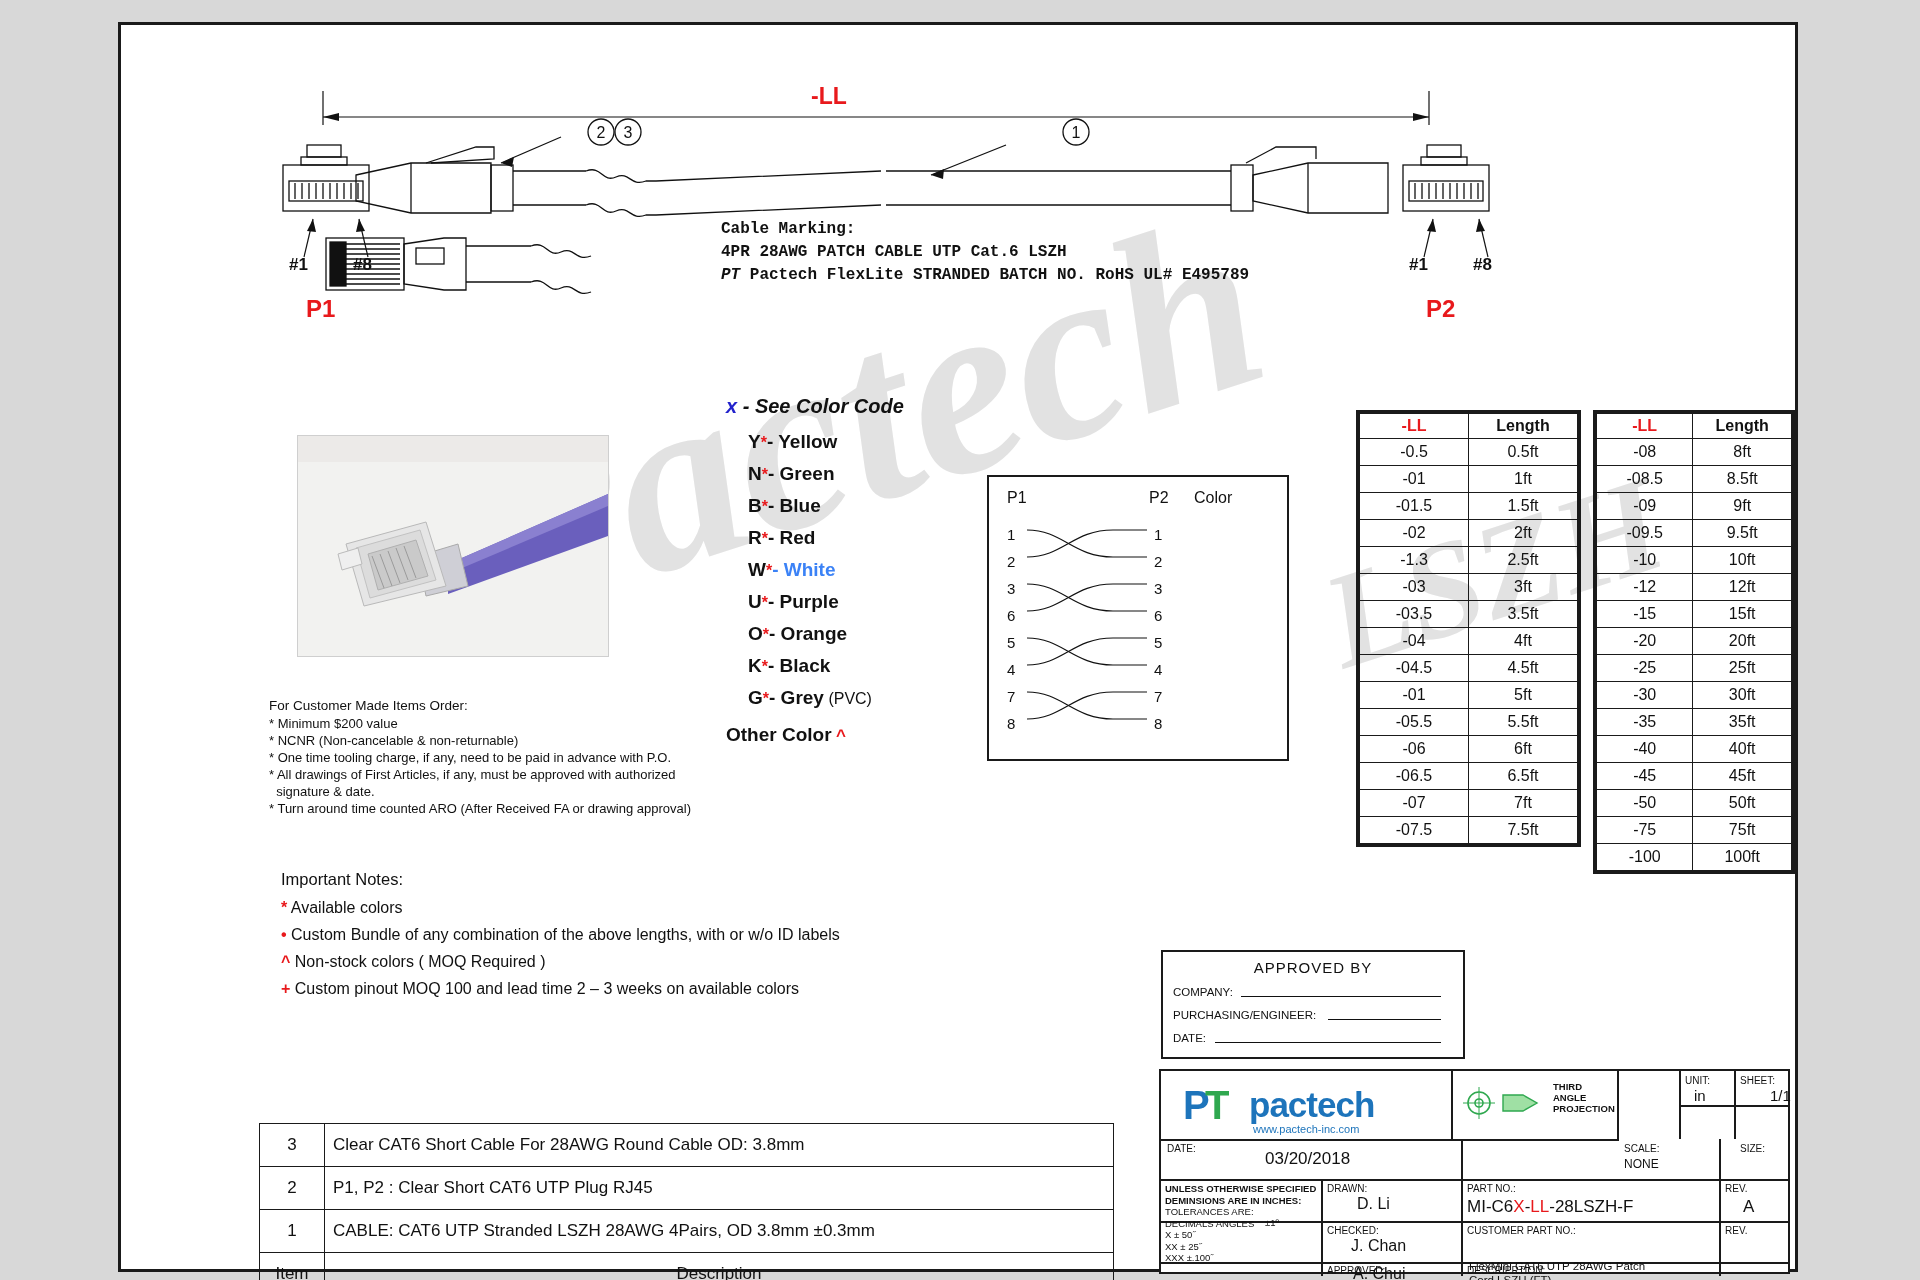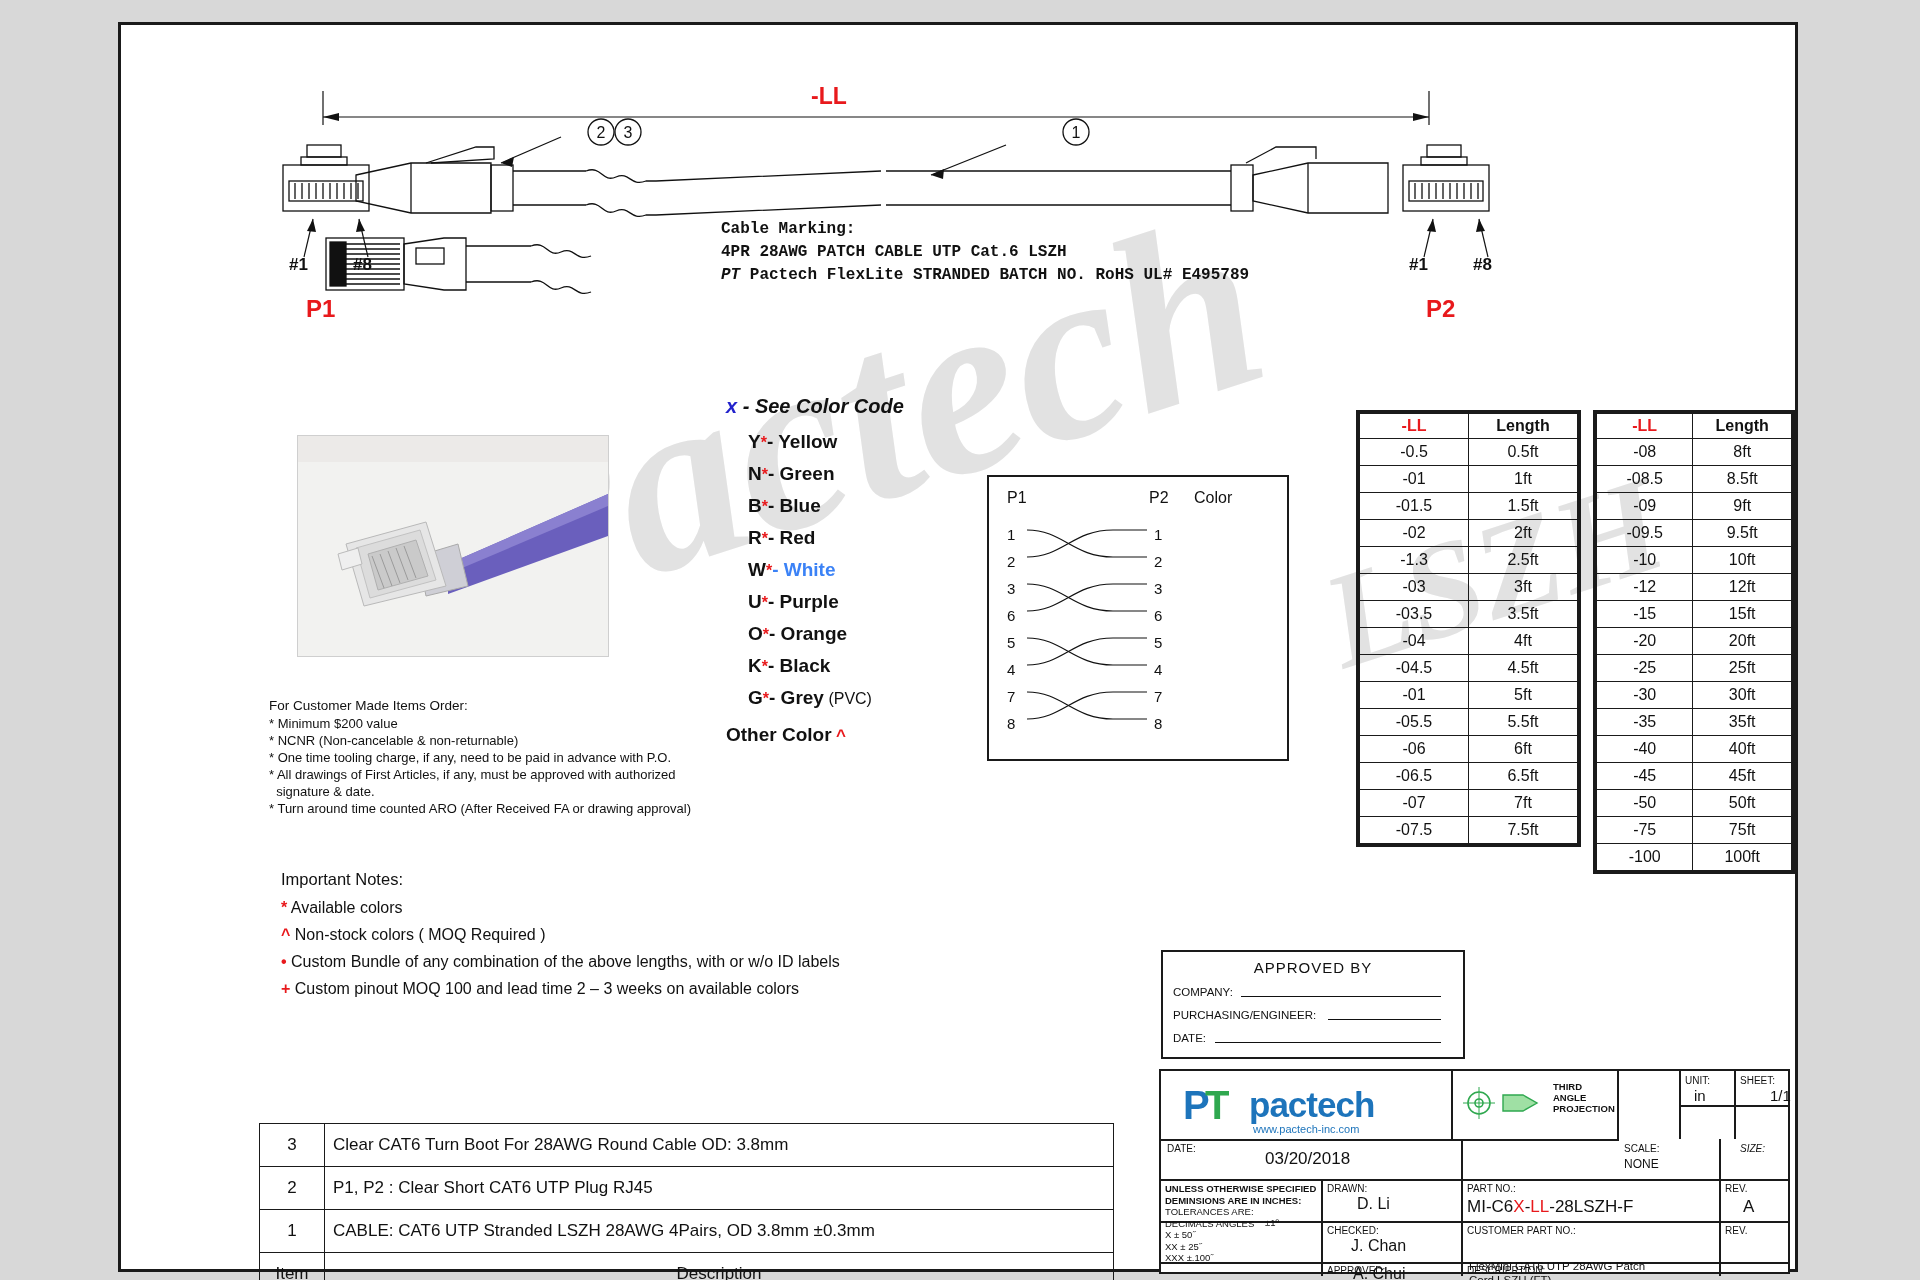--- a/index.html
+++ b/index.html
@@ -423,41 +423,41 @@
               <td>100ft</td>
             </tr>
       </tbody>
         </table>
     </div>
 
     <div class="abs" style="left:160px;top:845px;">
       <div style="font-size:16.5px;color:#111;">Important Notes:</div>
       <div style="margin-top:5px;line-height:27px;font-size:16px;color:#111;">
         <div><span class="red bold">*</span> <span>Available colors</span></div>
+        <div><span class="red bold">•</span> <span>Custom Bundle of any combination of the above lengths, with or w/o ID labels</span></div>
         <div><span class="red bold">^</span> <span>Non-stock colors   ( MOQ  Required )</span></div>
-        <div><span class="red bold">•</span> <span>Custom Bundle of any combination of the above lengths, with or w/o ID labels</span></div>
         <div><span class="red bold">+</span> <span>Custom pinout MOQ 100 and lead time 2 – 3 weeks on available colors</span></div>
       </div>
     </div>
 
     <div class="apbox">
       <div class="abs" style="left:0;top:7px;width:100%;text-align:center;font-size:15px;color:#111;letter-spacing:1px;">APPROVED  BY</div>
       <div class="abs" style="left:10px;top:34px;font-size:11.5px;color:#111;">COMPANY:</div>
       <div class="abs" style="left:78px;top:44px;width:200px;height:1px;background:#111;"></div>
       <div class="abs" style="left:10px;top:57px;font-size:11.5px;color:#111;">PURCHASING/ENGINEER:</div>
       <div class="abs" style="left:165px;top:67px;width:113px;height:1px;background:#111;"></div>
       <div class="abs" style="left:10px;top:80px;font-size:11.5px;color:#111;">DATE:</div>
       <div class="abs" style="left:52px;top:90px;width:226px;height:1px;background:#111;"></div>
     </div>
 
     <table class="itemtbl">
       <tbody>
           <tr>
         <td class="num">3</td>
-        <td>Clear CAT6 Turn Boot For 28AWG Round Cable OD: 3.8mm</td>
+        <td>Clear CAT6 Short Cable For 28AWG Round Cable OD: 3.8mm</td>
       </tr>
       <tr>
         <td class="num">2</td>
         <td>P1, P2 : Clear Short CAT6 UTP Plug RJ45</td>
       </tr>
       <tr>
         <td class="num">1</td>
         <td>CABLE: CAT6 UTP Stranded LSZH 28AWG 4Pairs, OD 3.8mm ±0.3mm</td>
       </tr>
       <tr>
@@ -508,21 +508,21 @@
 
       <div class="abs tiny" style="left:524px;top:4px;">UNIT:</div>
       <div class="abs md" style="left:533px;top:16px;">in</div>
       <div class="abs tiny" style="left:579px;top:4px;">SHEET:</div>
       <div class="abs md" style="left:585px;top:16px;margin-left:24px;">1/1</div>
 
       <div class="abs tiny" style="left:6px;top:72px;">DATE:</div>
       <div class="abs" style="left:104px;top:78px;font-size:17px;color:#111;">03/20/2018</div>
       <div class="abs tiny" style="left:463px;top:72px;">SCALE:</div>
       <div class="abs sm" style="left:463px;top:86px;">NONE</div>
-      <div class="abs tiny" style="left:579px;top:72px;font-style:italic;">SIZE:</div>
+      <div class="abs tiny" style="left:579px;top:72px;">SIZE:</div>
       <div class="abs sm" style="left:579px;top:86px;"></div>
 
       <div class="abs" style="left:4px;top:112px;font-size:9.5px;color:#111;line-height:11.5px;width:155px;">
         <div style="font-weight:bold;">UNLESS OTHERWISE SPECIFIED</div>
         <div style="font-weight:bold;">DEMINSIONS ARE IN INCHES:</div>
         <div>TOLERANCES ARE:</div>
         <div>DECIMALS            ANGLES</div>
         <div>X      ± 50˝</div>
         <div>XX    ± 25˝</div>
         <div>XXX  ±.100˝</div>

